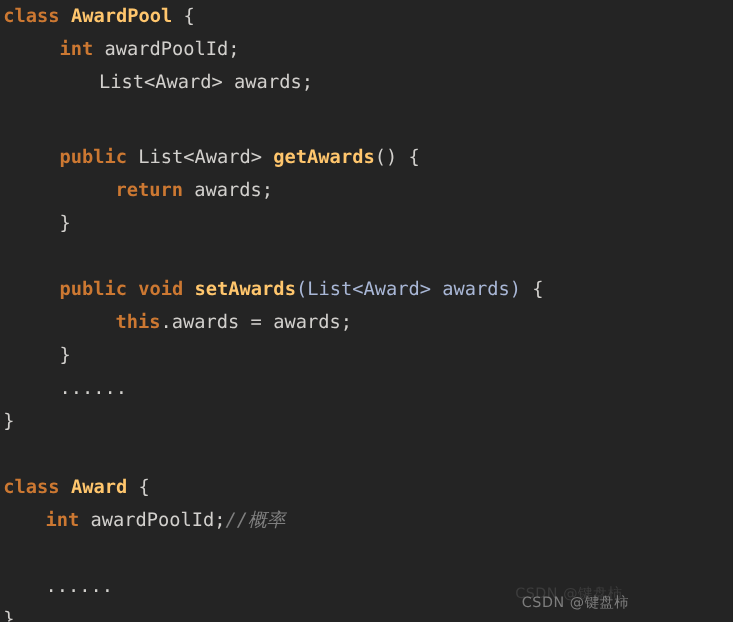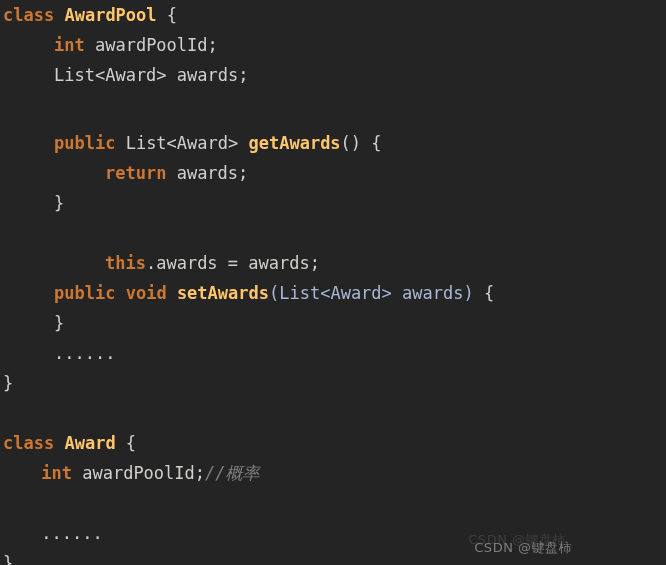--- a/index.html
+++ b/index.html
@@ -67,27 +67,27 @@
     white-space: nowrap;
   }
 </style>
 </head>
 <body>
 
 <div id="editor">
   <div id="code-block">
       <div class="code-line" style="padding-left: 3px;"><span class="tok-keyword">class</span><span class="tok-plain"> </span><span class="tok-classname">AwardPool</span><span class="tok-plain"> {</span></div>
       <div class="code-line" style="padding-left: 54px;"><span class="tok-type">int</span><span class="tok-plain"> awardPoolId;</span></div>
-      <div class="code-line" style="padding-left: 54px;"><span class="tok-plain">List&lt;Award&gt; awards;</span></div>
+      <div class="code-line" style="padding-left: 54px; margin-left: 36px;"><span class="tok-plain">List&lt;Award&gt; awards;</span></div>
       <div class="code-line" style="padding-left: 54px; margin-top: 38px;"><span class="tok-keyword">public</span><span class="tok-plain"> List&lt;Award&gt; </span><span class="tok-method">getAwards</span><span class="tok-plain">() {</span></div>
       <div class="code-line" style="padding-left: 105px;"><span class="tok-keyword">return</span><span class="tok-plain"> awards;</span></div>
       <div class="code-line" style="padding-left: 54px;"><span class="tok-plain">}</span></div>
       <div class="code-line" style="padding-left: 3px;">&nbsp;</div>
+      <div class="code-line" style="padding-left: 54px;"><span class="tok-keyword">public</span><span class="tok-plain"> </span><span class="tok-keyword">void</span><span class="tok-plain"> </span><span class="tok-method">setAwards</span><span class="tok-param">(List&lt;Award&gt; awards)</span><span class="tok-plain"> {</span></div>
       <div class="code-line" style="padding-left: 105px;"><span class="tok-keyword">this</span><span class="tok-plain">.awards = awards;</span></div>
-      <div class="code-line" style="padding-left: 54px;"><span class="tok-keyword">public</span><span class="tok-plain"> </span><span class="tok-keyword">void</span><span class="tok-plain"> </span><span class="tok-method">setAwards</span><span class="tok-param">(List&lt;Award&gt; awards)</span><span class="tok-plain"> {</span></div>
       <div class="code-line" style="padding-left: 54px;"><span class="tok-plain">}</span></div>
       <div class="code-line" style="padding-left: 54px;"><span class="tok-dots">......</span></div>
       <div class="code-line" style="padding-left: 3px;"><span class="tok-plain">}</span></div>
       <div class="code-line" style="padding-left: 3px;">&nbsp;</div>
       <div class="code-line" style="padding-left: 3px;"><span class="tok-keyword">class</span><span class="tok-plain"> </span><span class="tok-classname">Award</span><span class="tok-plain"> {</span></div>
       <div class="code-line" style="padding-left: 41.25px;"><span class="tok-type">int</span><span class="tok-plain"> awardPoolId;</span><span class="tok-comment">//概率</span></div>
       <div class="code-line" style="padding-left: 3px;">&nbsp;</div>
       <div class="code-line" style="padding-left: 41.25px;"><span class="tok-dots">......</span></div>
       <div class="code-line" style="padding-left: 3px;"><span class="tok-plain">}</span></div>
     </div>

